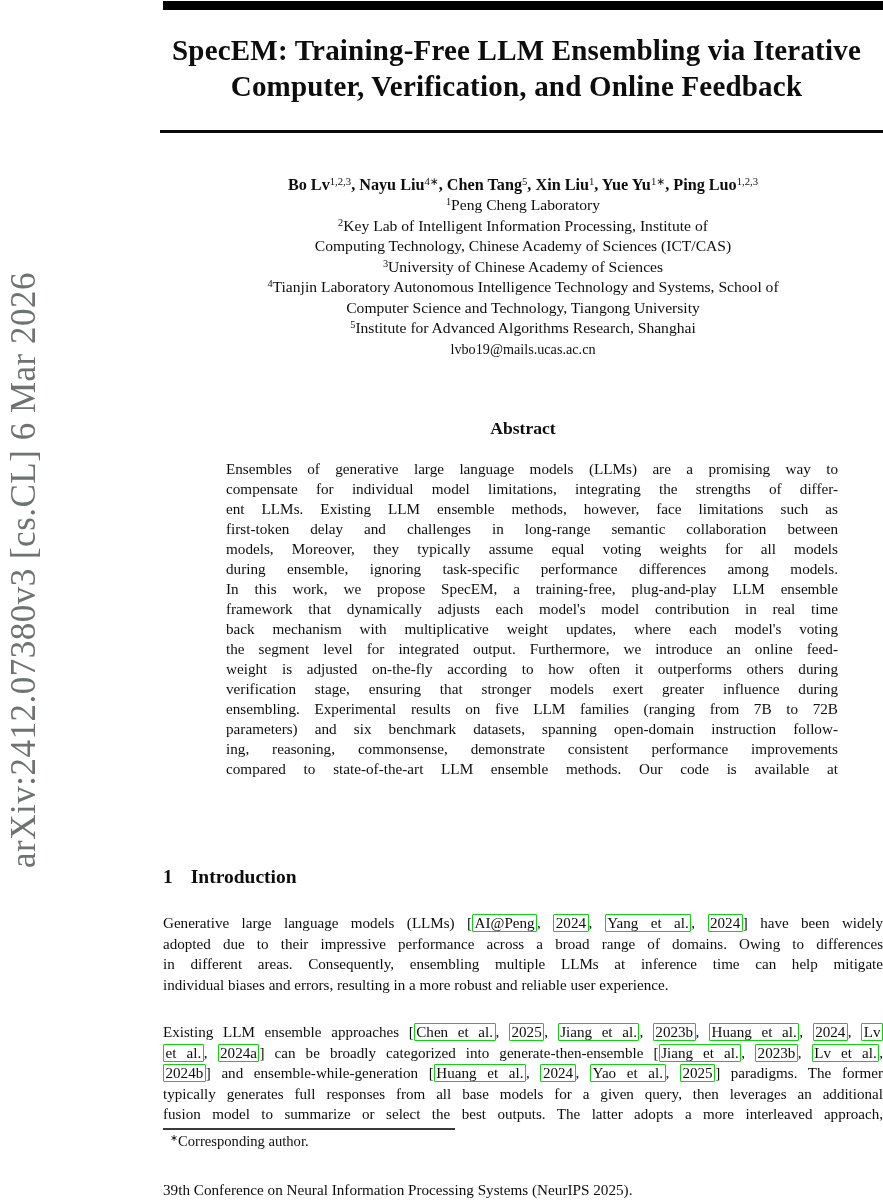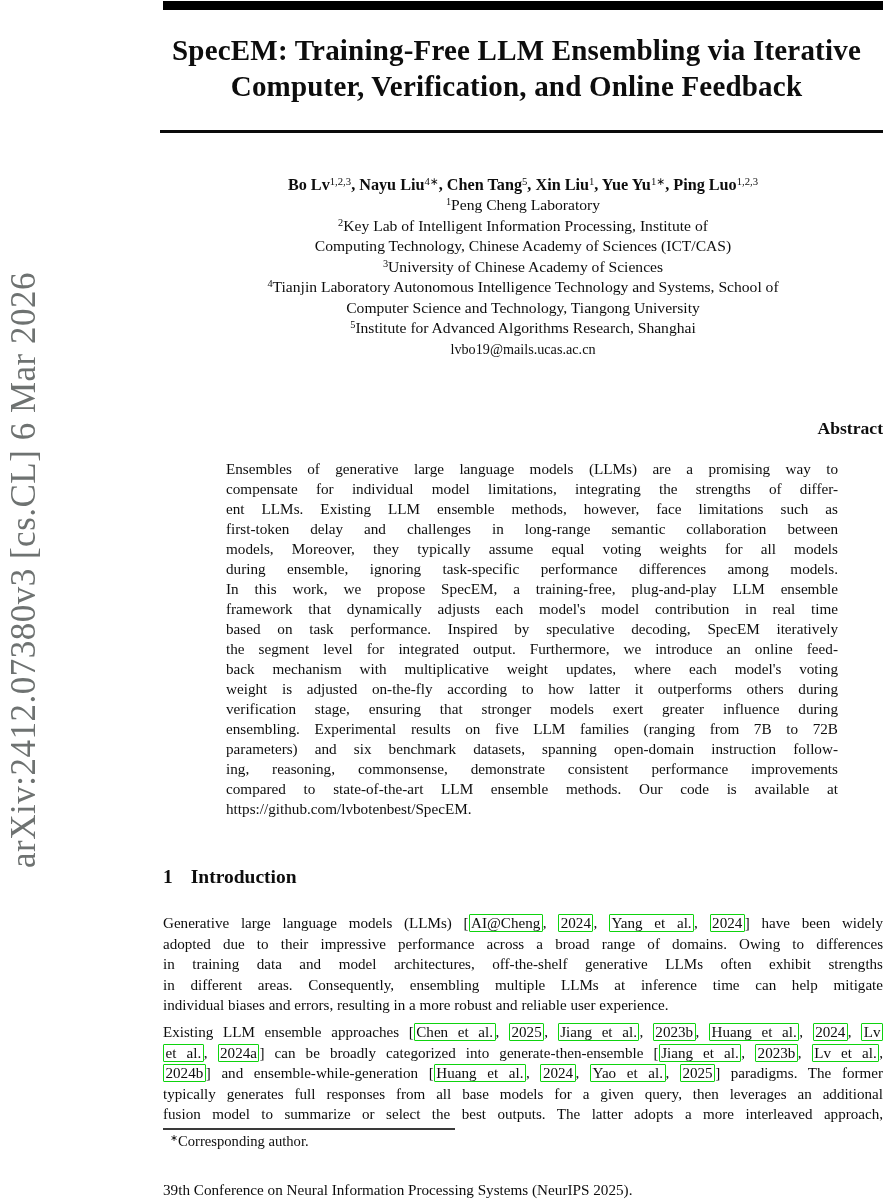--- a/index.html
+++ b/index.html
@@ -20,21 +20,21 @@
     font-size:29px;font-weight:bold;line-height:35.5px;text-align:center;letter-spacing:0.2px;
   }
   .title-rule{position:absolute;left:160px;right:0;top:130px;height:2.5px;background:#0a0a0a;}
   .authors-block{position:absolute;left:163px;width:720px;top:175px;font-size:15.6px;}
   .authors-block .author-line{font-size:16.2px;font-weight:bold;}
   .centerlines .tline{text-align:center;text-align-last:center;white-space:normal;line-height:20.45px;}
   sup{font-size:66%;font-weight:normal;vertical-align:baseline;position:relative;top:-0.5em;line-height:0;}
   .mono{font-family:Liberation Serif, serif;font-size:14.2px;}
   .abstract-heading{
     position:absolute;left:163px;width:720px;top:418px;
-    text-align:right;font-weight:bold;font-size:17.6px;
+    text-align:center;font-weight:bold;font-size:17.6px;
   }
   .abstract-body{position:absolute;left:226px;width:612px;top:459px;font-size:15.2px;}
   .abstract-body .tline{line-height:20.02px;}
   .tline{
     text-align:justify;text-align-last:justify;white-space:nowrap;
   }
   .tline-end{text-align-last:left;}
   .section-heading{
     position:absolute;left:163px;top:866px;font-size:19.5px;font-weight:bold;
   }
@@ -89,40 +89,37 @@
 
   <div class="abstract-body">
       <div class="tline">Ensembles of generative large language models (LLMs) are a promising way to</div>
       <div class="tline">compensate for individual model limitations, integrating the strengths of differ-</div>
       <div class="tline">ent LLMs. Existing LLM ensemble methods, however, face limitations such as</div>
       <div class="tline">first-token delay and challenges in long-range semantic collaboration between</div>
       <div class="tline">models, Moreover, they typically assume equal voting weights for all models</div>
       <div class="tline">during ensemble, ignoring task-specific performance differences among models.</div>
       <div class="tline">In this work, we propose SpecEM, a training-free, plug-and-play LLM ensemble</div>
       <div class="tline">framework that dynamically adjusts each model's model contribution in real time</div>
-      <div class="tline">based on task performance. Inspired by speculative decoding, SpecEM iteratively</div>
+      <div class="tline">back mechanism with multiplicative weight updates, where each model's voting</div>
       <div class="tline">the segment level for integrated output. Furthermore, we introduce an online feed-</div>
-      <div class="tline">back mechanism with multiplicative weight updates, where each model's voting</div>
-      <div class="tline">weight is adjusted on-the-fly according to how latter it outperforms others during</div>
+      <div class="tline">weight is adjusted on-the-fly according to how often it outperforms others during</div>
       <div class="tline">verification stage, ensuring that stronger models exert greater influence during</div>
       <div class="tline">ensembling. Experimental results on five LLM families (ranging from 7B to 72B</div>
       <div class="tline">parameters) and six benchmark datasets, spanning open-domain instruction follow-</div>
       <div class="tline">ing, reasoning, commonsense, demonstrate consistent performance improvements</div>
       <div class="tline">compared to state-of-the-art LLM ensemble methods. Our code is available at</div>
-      <div class="tline tline-end">https://github.com/lvbotenbest/SpecEM.</div>
     </div>
 
   <div class="section-heading">
     <span class="sh-num">1</span><span>Introduction</span>
   </div>
 
   <div class="body-para para1">
-      <div class="tline">Generative large language models (LLMs) [<span class="cite">AI@Cheng</span>, <span class="cite">2024</span>, <span class="cite">Yang et al.</span>, <span class="cite">2024</span>] have been widely</div>
+      <div class="tline">Generative large language models (LLMs) [<span class="cite">AI@Peng</span>, <span class="cite">2024</span>, <span class="cite">Yang et al.</span>, <span class="cite">2024</span>] have been widely</div>
       <div class="tline">adopted due to their impressive performance across a broad range of domains. Owing to differences</div>
-      <div class="tline">in training data and model architectures, off-the-shelf generative LLMs often exhibit strengths</div>
       <div class="tline">in different areas. Consequently, ensembling multiple LLMs at inference time can help mitigate</div>
       <div class="tline tline-end">individual biases and errors, resulting in a more robust and reliable user experience.</div>
     </div>
 
   <div class="body-para para2">
       <div class="tline">Existing LLM ensemble approaches [<span class="cite">Chen et al.</span>, <span class="cite">2025</span>, <span class="cite">Jiang et al.</span>, <span class="cite">2023b</span>, <span class="cite">Huang et al.</span>, <span class="cite">2024</span>, <span class="cite">Lv</span></div>
       <div class="tline"><span class="cite">et al.</span>, <span class="cite">2024a</span>] can be broadly categorized into generate-then-ensemble [<span class="cite">Jiang et al.</span>, <span class="cite">2023b</span>, <span class="cite">Lv et al.</span>,</div>
       <div class="tline"><span class="cite">2024b</span>] and ensemble-while-generation [<span class="cite">Huang et al.</span>, <span class="cite">2024</span>, <span class="cite">Yao et al.</span>, <span class="cite">2025</span>] paradigms. The former</div>
       <div class="tline">typically generates full responses from all base models for a given query, then leverages an additional</div>
       <div class="tline">fusion model to summarize or select the best outputs. The latter adopts a more interleaved approach,</div>

